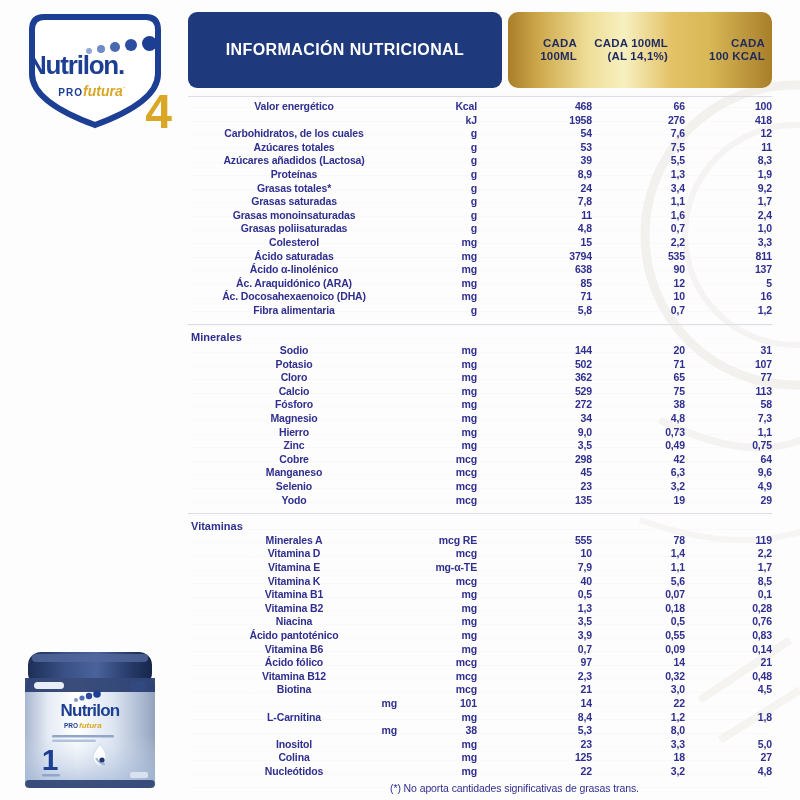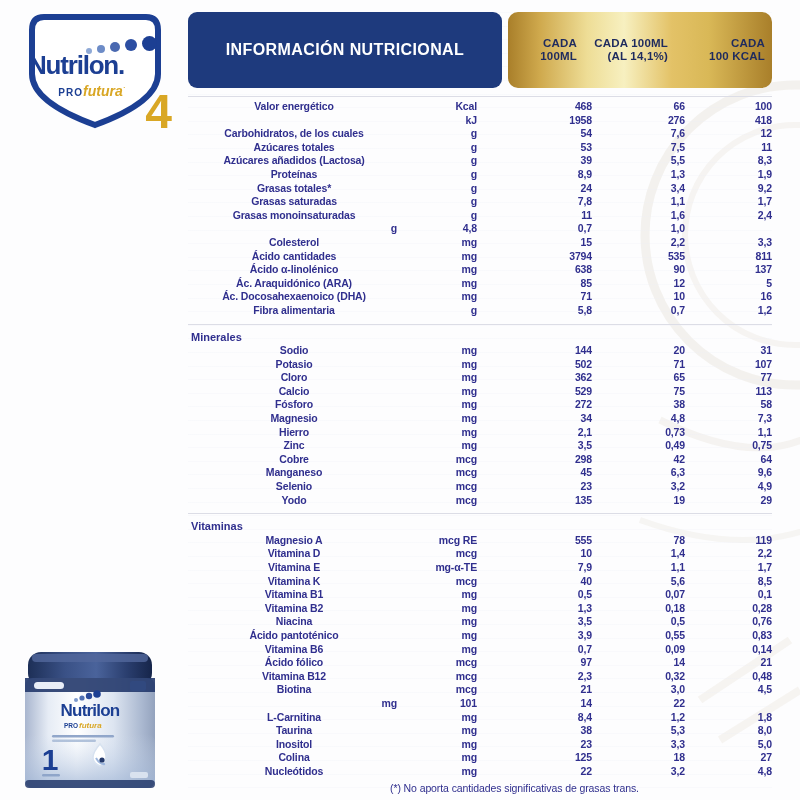--- a/index.html
+++ b/index.html
@@ -264,36 +264,37 @@
 
   <div class="row">
     <span class="c label">Grasas monoinsaturadas</span>
     <span class="c unit">g</span>
     <span class="c v1">11</span>
     <span class="c v2">1,6</span>
     <span class="c v3">2,4</span>
   </div>
 
   <div class="row">
+    <span class="c label">Grasas poliisaturadas</span>
     <span class="c unit">g</span>
     <span class="c v1">4,8</span>
     <span class="c v2">0,7</span>
     <span class="c v3">1,0</span>
   </div>
 
   <div class="row">
     <span class="c label">Colesterol</span>
     <span class="c unit">mg</span>
     <span class="c v1">15</span>
     <span class="c v2">2,2</span>
     <span class="c v3">3,3</span>
   </div>
 
   <div class="row">
-    <span class="c label">Ácido cantidades</span>
+    <span class="c label">Ácido saturadas</span>
     <span class="c unit">mg</span>
     <span class="c v1">3794</span>
     <span class="c v2">535</span>
     <span class="c v3">811</span>
   </div>
 
   <div class="row">
     <span class="c label">Ácido α-linolénico</span>
     <span class="c unit">mg</span>
     <span class="c v1">638</span>
@@ -374,21 +375,21 @@
     <span class="c label">Magnesio</span>
     <span class="c unit">mg</span>
     <span class="c v1">34</span>
     <span class="c v2">4,8</span>
     <span class="c v3">7,3</span>
   </div>
 
   <div class="row">
     <span class="c label">Hierro</span>
     <span class="c unit">mg</span>
-    <span class="c v1">2,1</span>
+    <span class="c v1">9,0</span>
     <span class="c v2">0,73</span>
     <span class="c v3">1,1</span>
   </div>
 
   <div class="row">
     <span class="c label">Zinc</span>
     <span class="c unit">mg</span>
     <span class="c v1">3,5</span>
     <span class="c v2">0,49</span>
     <span class="c v3">0,75</span>
@@ -425,21 +426,21 @@
     <span class="c v2">19</span>
     <span class="c v3">29</span>
   </div>
 </div>
   </section>
 
   <section class="tbl-section">
     <div class="section-title">Vitaminas</div>
     <div class="rows">
   <div class="row">
-    <span class="c label">Magnesio A</span>
+    <span class="c label">Minerales A</span>
     <span class="c unit">mcg RE</span>
     <span class="c v1">555</span>
     <span class="c v2">78</span>
     <span class="c v3">119</span>
   </div>
 
   <div class="row">
     <span class="c label">Vitamina D</span>
     <span class="c unit">mcg</span>
     <span class="c v1">10</span>
@@ -536,21 +537,20 @@
 
   <div class="row">
     <span class="c label">L-Carnitina</span>
     <span class="c unit">mg</span>
     <span class="c v1">8,4</span>
     <span class="c v2">1,2</span>
     <span class="c v3">1,8</span>
   </div>
 
   <div class="row">
-    <span class="c label">Taurina</span>
     <span class="c unit">mg</span>
     <span class="c v1">38</span>
     <span class="c v2">5,3</span>
     <span class="c v3">8,0</span>
   </div>
 
   <div class="row">
     <span class="c label">Inositol</span>
     <span class="c unit">mg</span>
     <span class="c v1">23</span>

